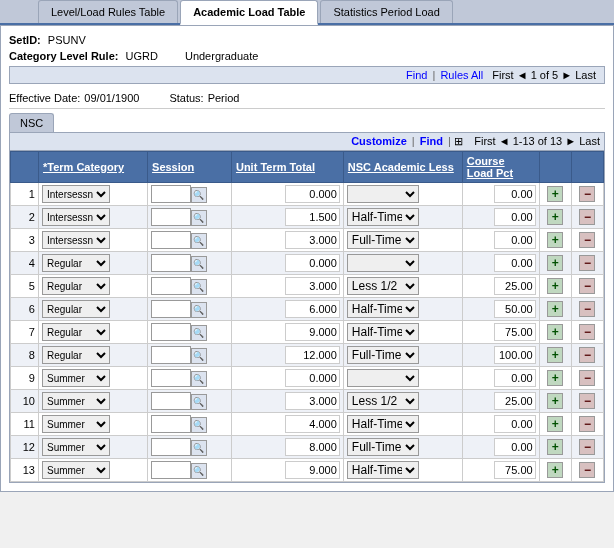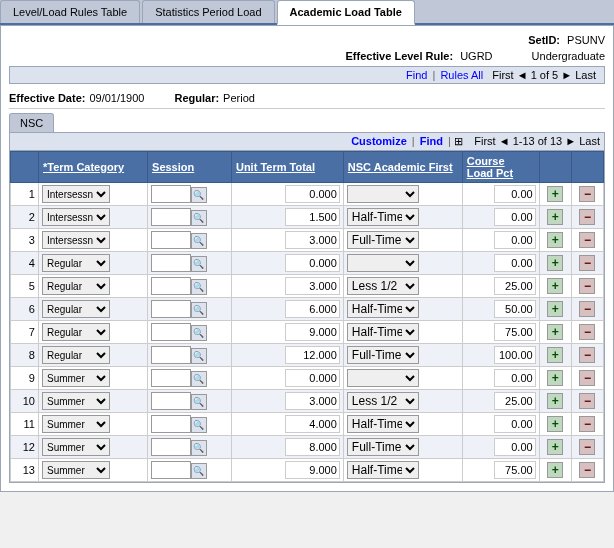--- a/index.html
+++ b/index.html
@@ -1,19 +1,19 @@
 <!DOCTYPE html>
 <html><head>
   <meta charset="utf-8">
   <style>
     * { box-sizing: border-box; margin: 0; padding: 0; }
     body { font-family: Arial, sans-serif; font-size: 11px; background: #f0f0f0; width: 614px; }
 
     
-    .top-tabs { display: flex; background: #c0c8d8; border-bottom: 2px solid #4a6fa5; }
+    .top-tabs { display: flex; background: #c0c8d8; border-bottom: 2px solid #4a6fa5; padding-left: 38px; }
     .top-tab {
       padding: 5px 12px;
       cursor: pointer;
       font-size: 11px;
       color: #000;
       background: #c0c8d8;
       border: 1px solid #9aa5b8;
       border-bottom: none;
       margin-right: 2px;
       border-radius: 3px 3px 0 0;
@@ -22,21 +22,21 @@
       background: #fff;
       font-weight: bold;
       border-bottom: 2px solid #fff;
       margin-bottom: -2px;
     }
 
     
     .main-content { background: #fff; padding: 8px; border: 1px solid #9aa5b8; }
 
     
-    .header-row { margin-bottom: 4px; text-align: right; }
+    .header-row { margin-bottom: 4px; }
     .header-row label { font-weight: bold; font-size: 11px; }
     .header-row span { margin-left: 4px; font-size: 11px; }
 
     
     .nav-bar {
       background: #dce3ef;
       text-align: right;
       padding: 2px 4px;
       font-size: 11px;
       border: 1px solid #9aa5b8;
@@ -47,21 +47,21 @@
     .nav-bar .nav-count { margin: 0 4px; font-size: 11px; }
 
     
     .eff-row {
       display: flex;
       align-items: center;
       padding: 4px 0;
       border-bottom: 1px solid #ccc;
       margin-bottom: 4px;
     }
-    .eff-row label { font-weight: bold; margin-right: 4px; }
+    .eff-row label { font-weight: normal; margin-right: 4px; }
     .eff-row .eff-val { margin-right: 30px; }
 
     
     .sub-tabs { display: flex; margin-bottom: 0; }
     .sub-tab {
       padding: 3px 10px;
       cursor: pointer;
       font-size: 11px;
       background: #c0c8d8;
       border: 1px solid #9aa5b8;
@@ -175,54 +175,54 @@
       line-height: 1;
     }
     .btn-plus { background: #c0d8c0; color: #005000; }
     .btn-minus { background: #d8c0c0; color: #500000; }
   </style>
 </head>
 <body>
 
 <div class="top-tabs" id="top-tabs">
     <div class="top-tab">Level/Load Rules Table</div>
+    <div class="top-tab active">Academic Load Table</div>
     <div class="top-tab">Statistics Period Load</div>
-    <div class="top-tab active">Academic Load Table</div>
   </div>
 
 <div class="main-content">
   <div>
     <div class="header-row">
       <label>SetID:</label>
       <span>PSUNV</span>
     </div>
     <div class="header-row">
-      <label>Effective Level Rule:</label>
+      <label>Category Level Rule:</label>
       <span>UGRD</span>
-      <span style="margin-left:36px;">Undergraduate</span>
+      <span style="margin-left:24px;">Undergraduate</span>
     </div>
   </div>
 
   <div class="nav-bar">
     <a href="#">Find</a>
     <span class="nav-sep">|</span>
     <a href="#">Rules All</a>
     <span class="nav-count">
       <span style="cursor:pointer;">First</span>
       <span> ◄</span>
       <span>1 of 5</span>
       <span>► </span>
       <span style="cursor:pointer;">Last</span>
     </span>
   </div>
 
   <div class="eff-row">
     <label>Effective Date:</label>
     <span class="eff-val">09/01/1900</span>
-    <label>Regular:</label>
+    <label>Status:</label>
     <span>Period</span>
   </div>
 
   <div class="sub-tabs" id="sub-tabs">
       <div class="sub-tab">NSC</div>
     </div>
 
   <div class="table-wrapper">
     <div class="customize-bar">
       <a href="#">Customize</a>
@@ -239,21 +239,21 @@
       </span>
     </div>
 
     <table class="data-table" id="data-table">
       <thead>
         <tr id="table-header-row">
             <th style="width: 20px;"></th>
             <th style="width: 78px;"><a href="#" style="color: rgb(255, 255, 255); text-decoration: underline;">*Term Category</a></th>
             <th style="width: 60px;"><a href="#" style="color: rgb(255, 255, 255); text-decoration: underline;">Session</a></th>
             <th style="width: 80px;"><a href="#" style="color: rgb(255, 255, 255); text-decoration: underline;">Unit Term Total</a></th>
-            <th style="width: 85px;"><a href="#" style="color: rgb(255, 255, 255); text-decoration: underline;">NSC Academic First</a></th>
+            <th style="width: 85px;"><a href="#" style="color: rgb(255, 255, 255); text-decoration: underline;">NSC Academic Less</a></th>
             <th style="width: 55px;"><a href="#" style="color: rgb(255, 255, 255); text-decoration: underline;">Course<br>Load Pct</a></th>
             <th style="width: 20px;"></th>
             <th style="width: 20px;"></th>
           </tr>
       </thead>
       <tbody id="table-body">
           <tr>
             <td class="row-num">1</td>
             <td><select class="sel-small"><option value="Intersessn">Intersessn</option><option value="Regular">Regular</option><option value="Summer">Summer</option></select></td>
             <td><input type="text" class="inp-small" style=""><button class="search-btn">🔍</button></td>

